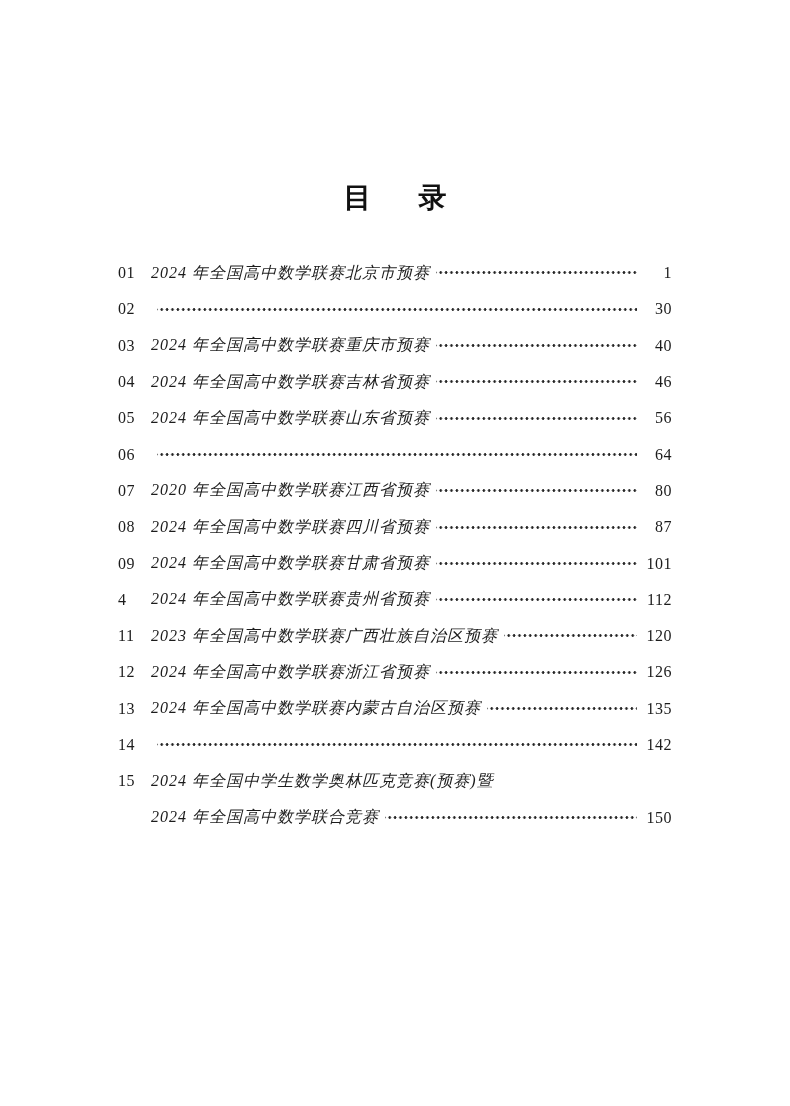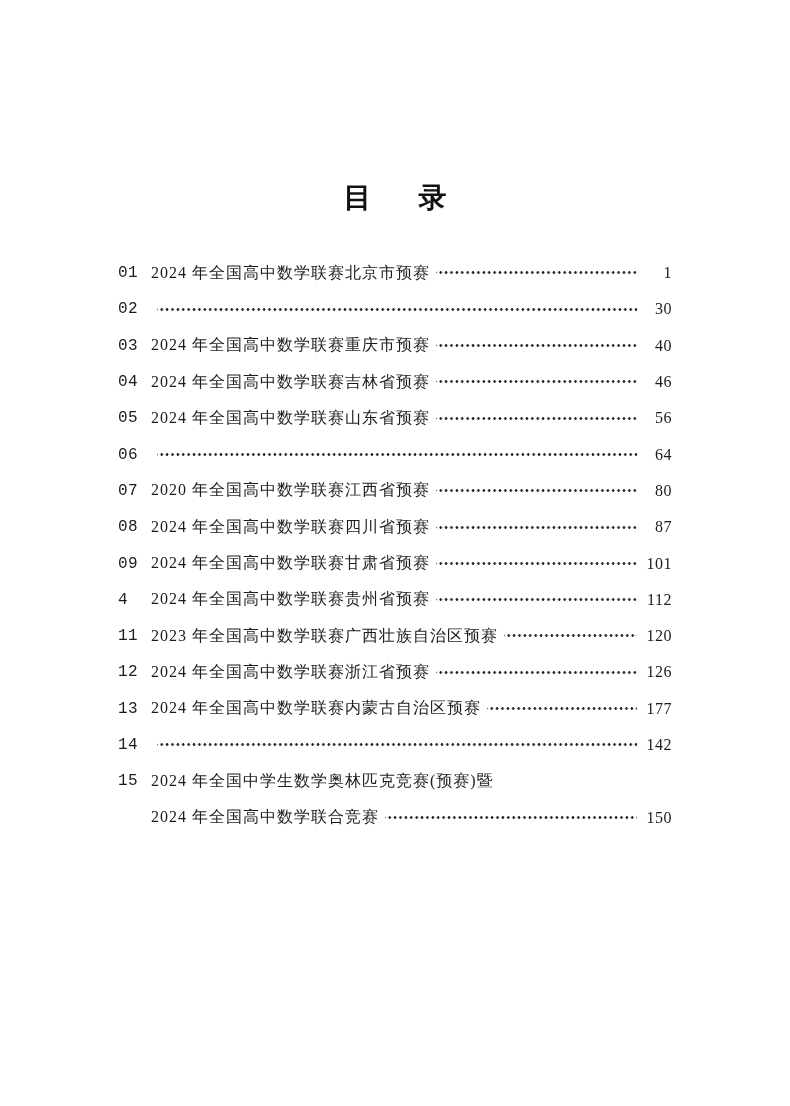--- a/index.html
+++ b/index.html
@@ -39,25 +39,25 @@
     display: flex;
     align-items: center;
     height: 36.3px;
     font-size: 16px;
     white-space: nowrap;
   }
   .toc-num {
     width: 33px;
     flex: 0 0 33px;
     letter-spacing: 0.5px;
-    font-family: Liberation Mono, monospace;
   }
   .toc-text {
     flex: 0 0 auto;
     letter-spacing: 1px;
+    font-style: italic;
   }
   .toc-dots {
     flex: 1 1 auto;
     align-self: stretch;
     margin-left: 6px;
     margin-right: 9px;
     background-image: radial-gradient(circle, #222222 1.1px, transparent 1.6px);
     background-size: 5.4px 5.4px;
     background-repeat: repeat-x;
     background-position: 2px center;
@@ -163,21 +163,21 @@
     <span class="toc-num">12</span>
     <span class="toc-text">2024 年全国高中数学联赛浙江省预赛</span>
     <span class="toc-dots"></span>
     <span class="toc-page">126</span>
   </div>
 
   <div class="toc-row">
     <span class="toc-num">13</span>
     <span class="toc-text">2024 年全国高中数学联赛内蒙古自治区预赛</span>
     <span class="toc-dots"></span>
-    <span class="toc-page">177</span>
+    <span class="toc-page">135</span>
   </div>
 
   <div class="toc-row">
     <span class="toc-num">14</span>
     <span class="toc-dots"></span>
     <span class="toc-page">142</span>
   </div>
 
   <div class="toc-row no-dots">
     <span class="toc-num">15</span>

